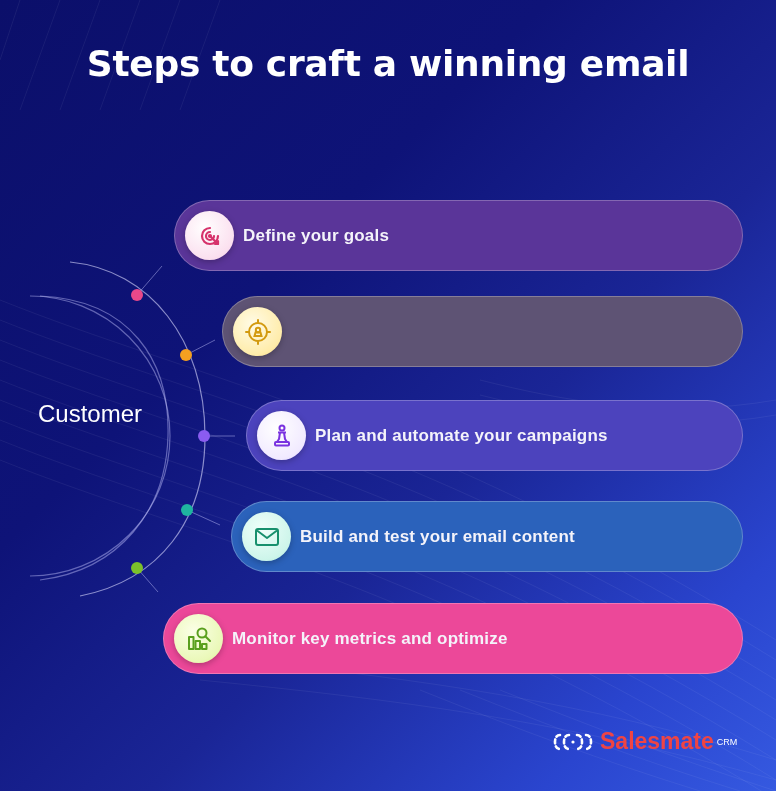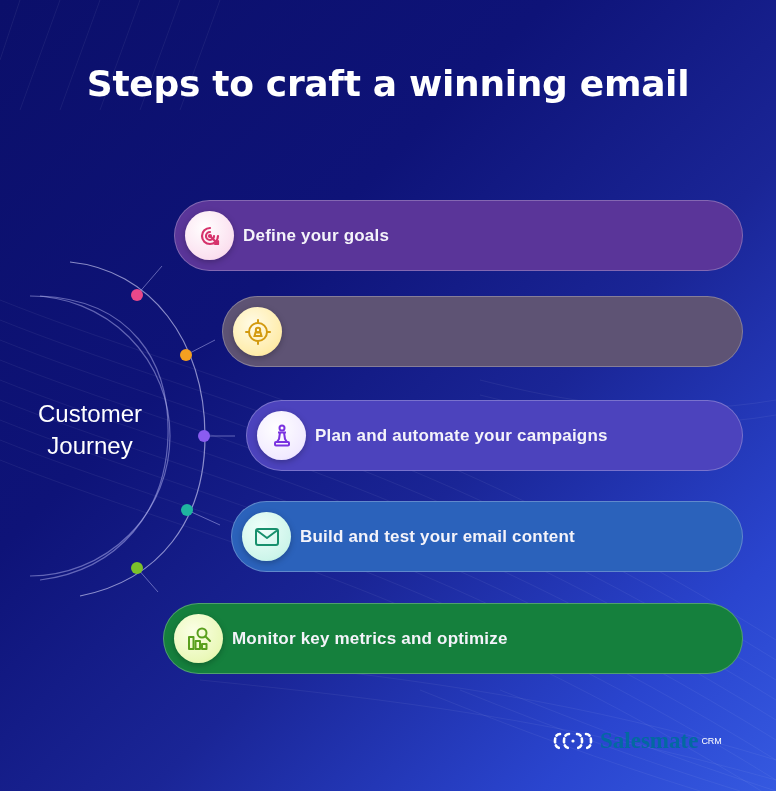--- a/index.html
+++ b/index.html
@@ -5,21 +5,21 @@
   * { box-sizing: border-box; margin: 0; padding: 0; }
   html, body { width: 776px; height: 791px; overflow: hidden; }
   body {
     position: relative;
     font-family: "DejaVu Sans", "Liberation Sans", sans-serif;
     background: linear-gradient(135deg, #0b0f6a 0%, #0e1378 35%, #1a2596 60%, #2a45cf 85%, #3559e0 100%);
     color: #fff;
   }
   .bg-lines { position: absolute; inset: 0; pointer-events: none; }
   .title {
-    position: absolute; left: 0; right: 0; top: 60px;
+    position: absolute; left: 0; right: 0; top: 40px;
     text-align: center; font-weight: bold; font-size: 36px; line-height: 48px;
     letter-spacing: -0.3px;
   }
   .title .l1 { color: #ffffff; display: block; }
   .title .l2 { color: #f7c325; display: block; }
 
   .arc-svg { position: absolute; left: 0; top: 0; }
   .cj-label {
     position: absolute; left: 20px; top: 398px; width: 140px;
     text-align: center; font-size: 24px; line-height: 32px; color: #fff;
@@ -39,21 +39,21 @@
   }
   .pill .lbl {
     margin-left: 9px; font-size: 17px; font-weight: bold; color: #f4f3fa;
     font-family: "Liberation Sans", sans-serif; letter-spacing: 0.2px;
   }
 
   .logo {
     position: absolute; left: 552px; top: 728px;
     display: flex; align-items: center;
   }
-  .logo .name { font-size: 23px; font-weight: bold; color: #0369a1; margin-left: 6px; font-family: Liberation Serif, serif; }
+  .logo .name { font-size: 23px; font-weight: bold; color: #ef4444; margin-left: 6px; font-family: Liberation Sans, sans-serif; }
   .logo .crm { font-size: 9px; color: #fff; margin-left: 3px; font-family: "Liberation Sans", sans-serif; }
 </style>
 </head>
 <body>
 
 <svg class="bg-lines" width="776" height="791" viewBox="0 0 776 791">
   <g fill="none" stroke="rgba(255,255,255,0.06)" stroke-width="1">
     <path d="M0 300 C 200 380, 420 420, 776 640"></path>
     <path d="M0 320 C 200 400, 420 440, 776 660"></path>
     <path d="M0 340 C 200 420, 420 460, 776 680"></path>
@@ -99,21 +99,20 @@
   </g>
   <circle cx="137" cy="295" r="6" fill="#e8488a"></circle>
   <circle cx="186" cy="355" r="6" fill="#f5a020"></circle>
   <circle cx="204" cy="436" r="6" fill="#8a5cf0"></circle>
   <circle cx="187" cy="510" r="6" fill="#1fb5a0"></circle>
   <circle cx="137" cy="568" r="6" fill="#7cc22a"></circle>
 </svg>
 
 <div class="cj-label">
   <div>Customer</div>
-  <div>Journey</div>
 </div>
 
 <div class="pill" style="left:174px; top:200px; width:569px; background:#5a3599;text-align:right;">
   <div class="ico" style="background:radial-gradient(circle at 40% 35%, #fff 0%, #fbe0ef 70%, #f3c7df 100%);">
     <svg width="26" height="26" viewBox="0 0 26 26" fill="none" stroke="#d6336c" stroke-width="2.2" stroke-linecap="round">
       <path d="M21 13 A8 8 0 1 1 13 5"></path>
       <path d="M17 13 A4 4 0 1 1 13 9"></path>
       <circle cx="13" cy="13" r="1" fill="#d6336c"></circle>
       <line x1="13" y1="13" x2="20" y2="20"></line>
       <line x1="18" y1="21" x2="21" y2="21"></line>
@@ -152,21 +151,21 @@
 <div class="pill" style="left:231px; top:501px; width:512px; background:#2b62bb;">
   <div class="ico" style="background:radial-gradient(circle at 40% 35%, #effffa 0%, #cdf5ea 70%, #a7e9d6 100%);">
     <svg width="26" height="20" viewBox="0 0 26 20" fill="none" stroke="#17906d" stroke-width="2" stroke-linejoin="round">
       <rect x="2" y="2" width="22" height="16" rx="2"></rect>
       <path d="M3 3.5 L13 11 L23 3.5"></path>
     </svg>
   </div>
   <span class="lbl">Build and test your email content</span>
 </div>
 
-<div class="pill" style="left:163px; top:603px; width:580px; background:#15803d;">
+<div class="pill" style="left:163px; top:603px; width:580px; background:#ec4899;">
   <div class="ico" style="background:radial-gradient(circle at 40% 35%, #fbffe6 0%, #eaf8b8 70%, #d4ee8a 100%);">
     <svg width="28" height="28" viewBox="0 0 28 28" fill="none" stroke="#5aa01e" stroke-width="2" stroke-linejoin="round">
       <rect x="4" y="12" width="4.5" height="12"></rect>
       <rect x="10.5" y="16" width="4.5" height="8"></rect>
       <rect x="17" y="19" width="4.5" height="5"></rect>
       <circle cx="17" cy="8" r="4.5"></circle>
       <line x1="20.3" y1="11.3" x2="25" y2="16" stroke-linecap="round"></line>
     </svg>
   </div>
   <span class="lbl">Monitor key metrics and optimize</span>

